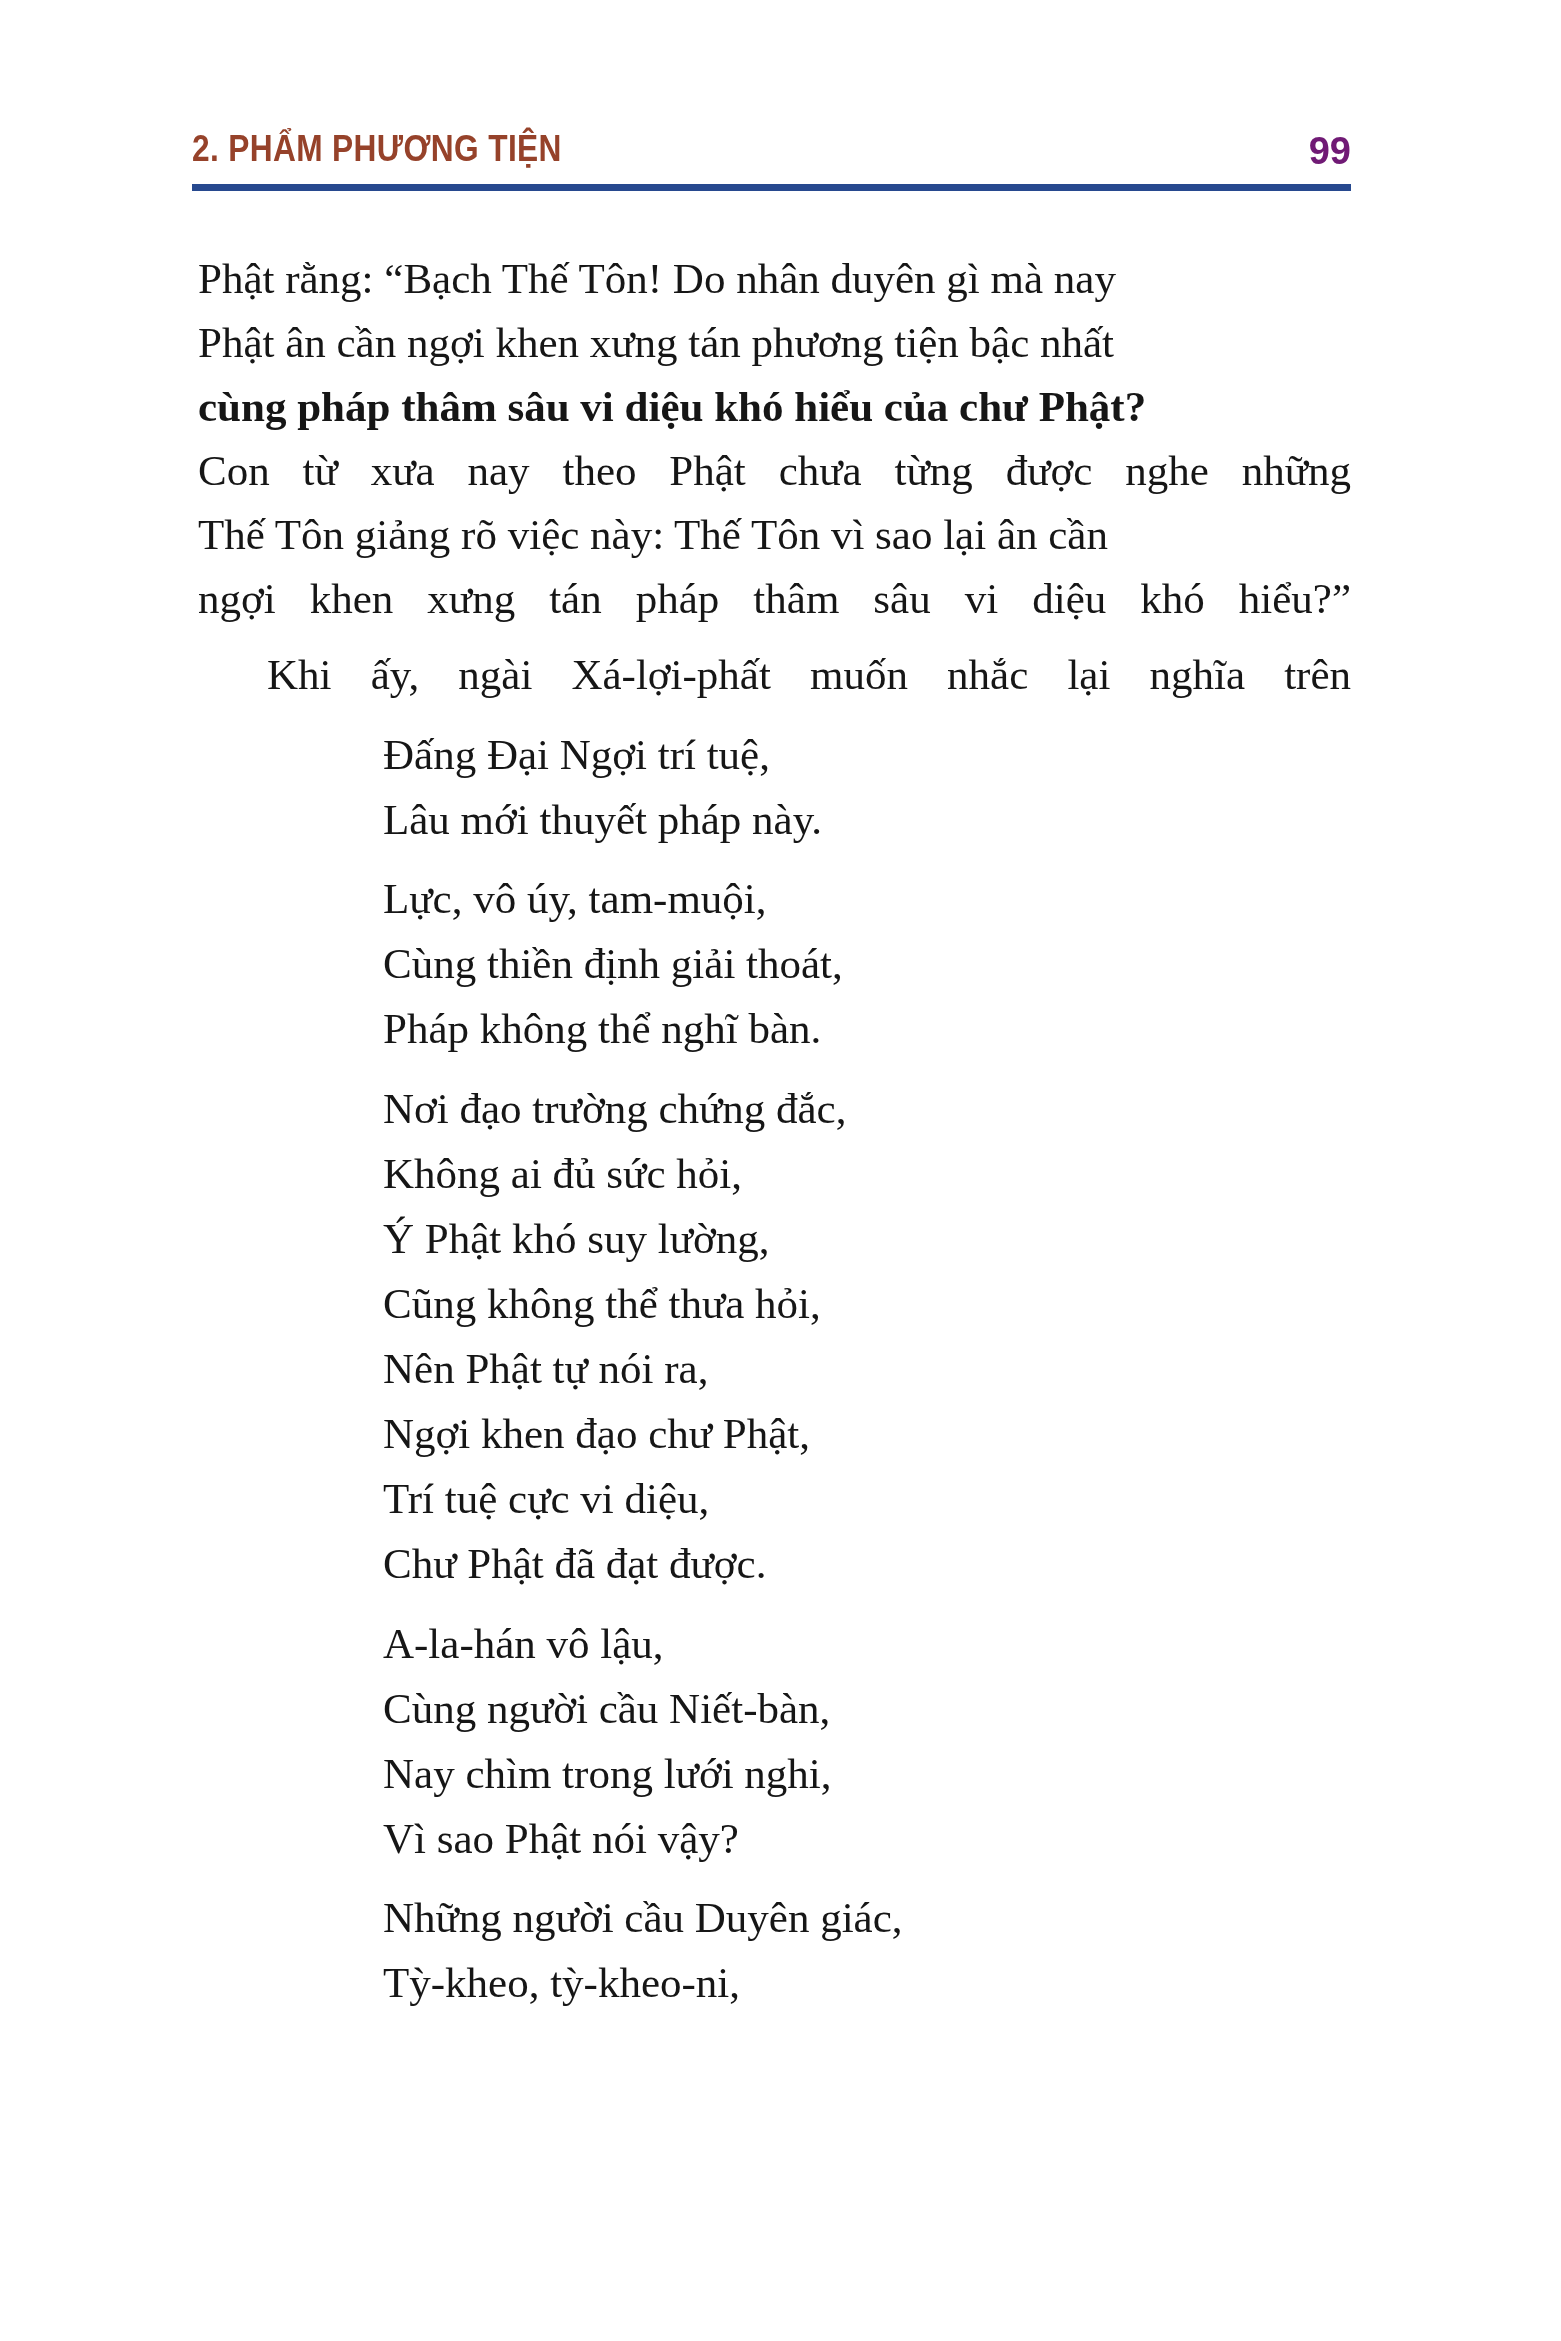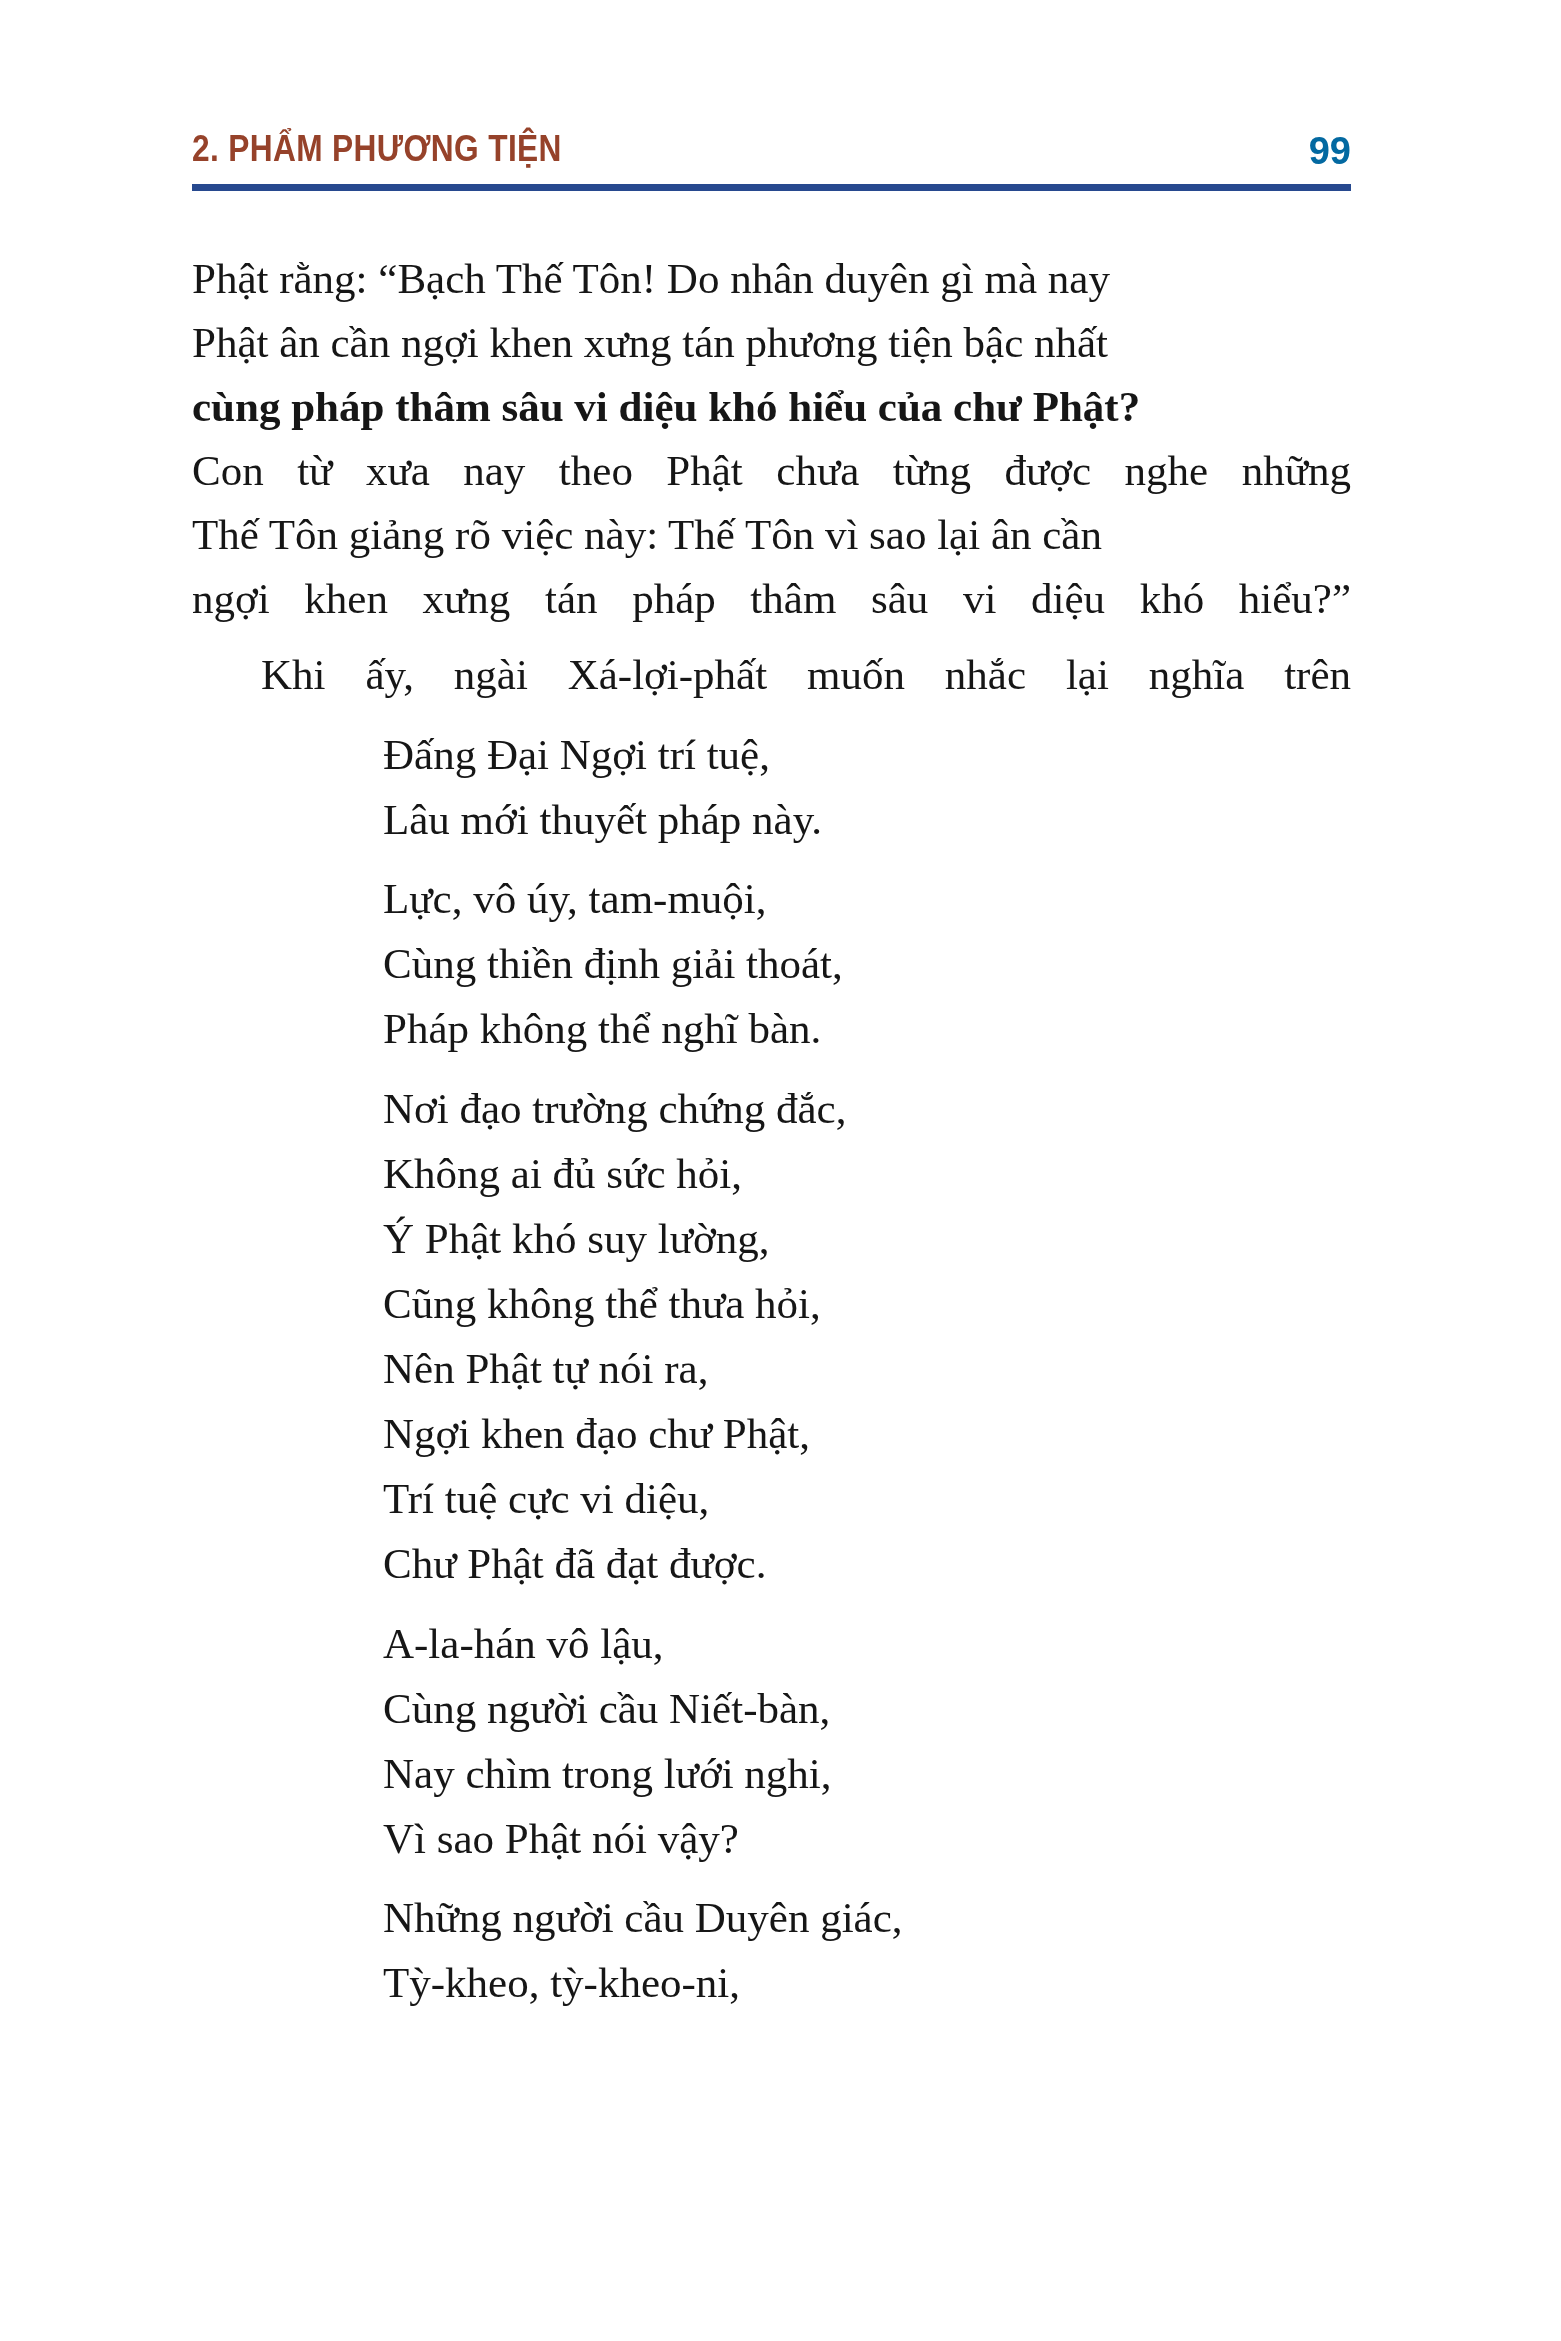--- a/index.html
+++ b/index.html
@@ -37,39 +37,40 @@
     font-weight:bold;
     letter-spacing:0.4px;
     color:var(--header-text);
     transform:scaleX(0.88);
     transform-origin:left bottom;
     white-space:nowrap;
   }
   .pagenum{
     font-size:38px;
     font-weight:bold;
-    color:#0369a1;
+    color:#701a75;
     line-height:1;
   }
   .rule{
     margin-top:14px;
     height:7px;
     width:100%;
     background:var(--rule);
   }
   .body-text{
     margin-top:56px;
     font-size:43px;
     line-height:64px;
   }
   .para{margin:0;}
   .para + .para{margin-top:12px;}
   .pline{
     text-align:justify;
     text-align-last:justify;
+    margin-left:6px;
   }
   .para[data-paragraph="1"] .pline:first-child{
     text-indent:69px;
   }
   .verses{margin-top:14.7px;}
   .stanza{
     margin-left:191px;
     margin-bottom:14.7px;
   }
   .vline{

